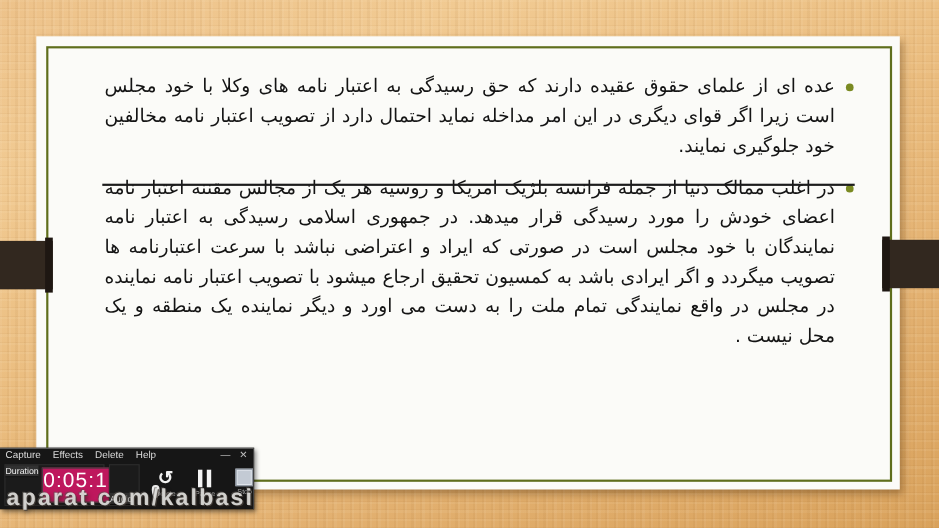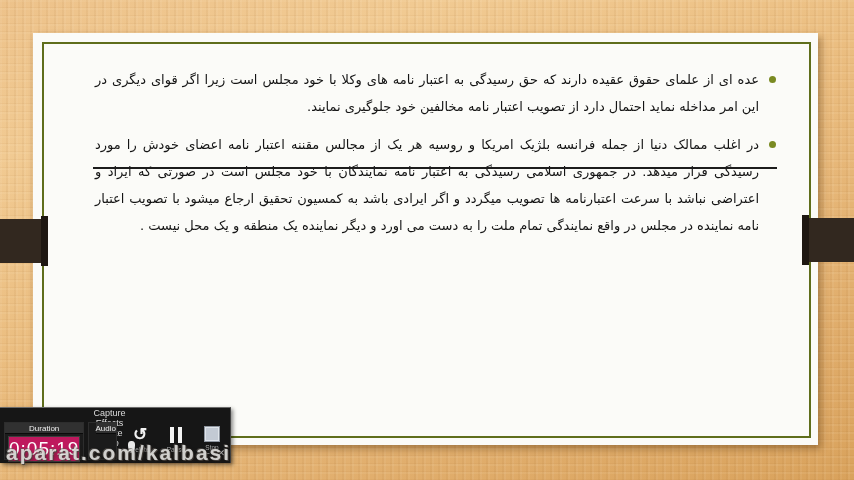--- a/index.html
+++ b/index.html
@@ -26,21 +26,21 @@
     box-shadow:3px 4px 7px rgba(95,60,20,0.45);
     z-index:1;
   }
   #slide-border {
     position:absolute; left:9px; top:9px; right:7px; bottom:7px;
     border:2px solid #5f6e1c;
   }
   #slide-content {
     position:absolute; top:33px; right:40px; left:62px;
     direction:rtl; text-align:justify;
-    font-size:13px; line-height:27px; color:#141414;
+    font-size:17px; line-height:27px; color:#141414;
     font-family:"DejaVu Sans", sans-serif;
   }
   .bullet-item { position:relative; padding-right:19px; margin-bottom:11px; }
   .bullet-dot {
     position:absolute; right:2px; top:10px; width:7px; height:7px;
     border-radius:50%; background:#7a8a22;
   }
   #strike-line {
     position:absolute; left:60px; top:134px; width:684px; height:2px;
     background:#1c1c1c; z-index:2;
@@ -58,27 +58,27 @@
 
   
   #recorder {
     position:absolute; left:0; top:407px; width:231px; height:56px;
     background:#161616; border-top:1px solid #6a6a6a; border-right:1px solid #444;
     box-shadow:2px 2px 4px rgba(0,0,0,0.45);
     z-index:4; color:#d6d6d6;
     font-family:"Liberation Sans", sans-serif;
   }
   #menubar {
-    display:flex; align-items:center; height:13px; padding:0 5px;
-    font-size:9px; color:#dcdcdc;flex-direction:column;
+    display:flex; align-items:flex-start; height:13px; padding:0 5px;
+    font-size:9px; color:#dcdcdc;
   }
   .menu-item { margin-right:11px; cursor:default; }
   #win-controls { margin-left:auto; display:flex; gap:8px; font-size:9px; color:#bdbdbd; }
   #recorder-body { display:flex; height:41px; padding:1px 3px 2px 4px; gap:4px; }
-  .panel { background:#1b1b1b; border:1px solid #2d2d2d; display:flex; flex-direction:column; }
+  .panel { background:#1b1b1b; border:1px solid #2d2d2d; display:flex; flex-direction:row; }
   .panel-header {
     background:#313131; color:#efefef; font-size:8px; line-height:11px; height:11px;
     text-align:center; border-bottom:1px solid #0a0a0a;
   }
   #duration-panel { width:91px; }
   #timer {
     flex:1; margin:2px 3px; background:#be185d; border:1px solid #3e3e3e;
     color:#ffffff; font-size:19px; line-height:24px; text-align:center;
     font-family:"Liberation Sans", sans-serif; letter-spacing:1px;
   }

